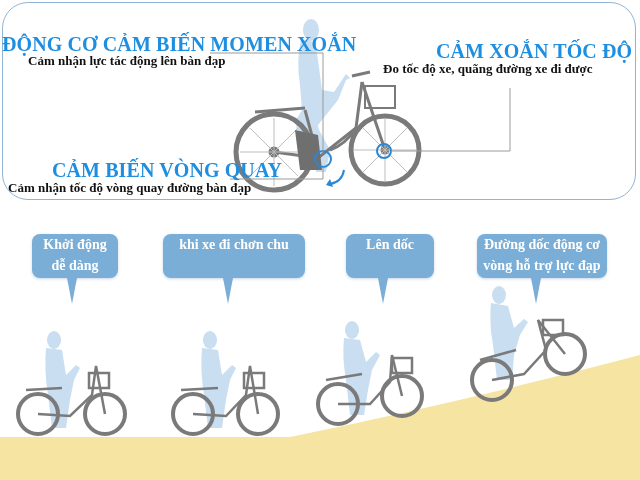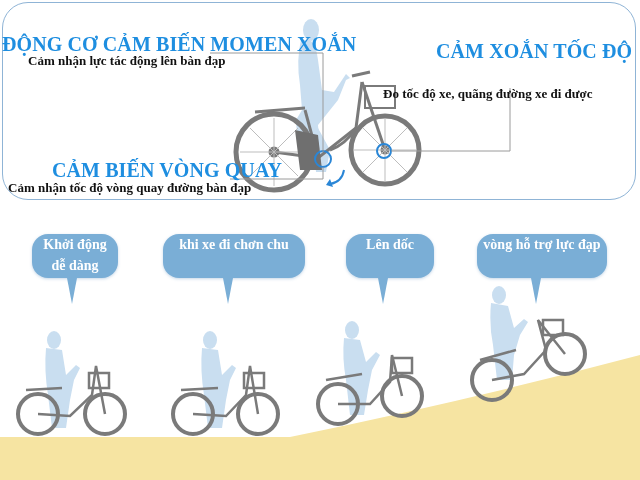--- a/index.html
+++ b/index.html
@@ -1,20 +1,20 @@
 <!DOCTYPE html>
 <html><head>
 <meta charset="utf-8">
 <style>
   html, body { margin:0; padding:0; }
   body { width:640px; height:480px; position:relative; overflow:hidden; background:#ffffff; font-family:"Liberation Serif","DejaVu Serif",serif; }
   .top-box { position:absolute; left:2px; top:2px; width:634px; height:198px; border:1.5px solid #8fb4d6; border-radius:26px; box-sizing:border-box; background:#fff; }
   .label-title { position:absolute; color:#1e8ee0; font-weight:bold; font-size:20px; white-space:nowrap; letter-spacing:0.1px; }
   .label-desc { position:absolute; color:#111; font-weight:bold; font-size:13px; white-space:nowrap; }
-  .bubble { position:absolute; background:#7aaed6; border-radius:16px; color:#fff; font-weight:bold; font-size:14px; line-height:21px; text-align:center; box-shadow:0 1px 3px rgba(90,140,190,0.35); }
+  .bubble { position:absolute; background:#7aaed6; border-radius:8px; color:#fff; font-weight:bold; font-size:14px; line-height:21px; text-align:center; box-shadow:0 1px 3px rgba(90,140,190,0.35); }
   .bubble .tail { position:absolute; width:0; height:0; border-left:5px solid transparent; border-right:5px solid transparent; }
   .ground { position:absolute; left:0; top:0; }
   svg { display:block; }
 </style>
 </head>
 <body>
 
 <div class="top-box"></div>
 
 <svg class="ground" width="640" height="480" style="position:absolute;left:0;top:0;">
@@ -127,21 +127,21 @@
         <path d="M480 360 L516 350"></path>
         <rect x="543" y="320" width="20" height="15"></rect>
       </g>
   </g>
 </svg>
 
 <div class="label-title" style="left:2px;top:33px;">ĐỘNG CƠ CẢM BIẾN MOMEN XOẮN</div>
 <div class="label-desc" style="left:28px;top:53px;">Cảm nhận lực tác động lên bàn đạp</div>
 
 <div class="label-title" style="left:436px;top:40px;">CẢM XOẮN TỐC ĐỘ</div>
-<div class="label-desc" style="left:383px;top:61px;margin-top:25px;">Đo tốc độ xe, quãng đường xe đi được</div>
+<div class="label-desc" style="left:383px;top:61px;">Đo tốc độ xe, quãng đường xe đi được</div>
 
 <div class="label-title" style="left:52px;top:159px;">CẢM BIẾN VÒNG QUAY</div>
 <div class="label-desc" style="left:8px;top:180px;">Cảm nhận tốc độ vòng quay đường bàn đạp</div>
 
 <div class="bubble" style="left:32px;top:234px;width:86px;height:44px;">
   <div>Khởi động</div>
   <div>dễ dàng</div>
   <div class="tail" style="left:35px;top:44px;border-top:26px solid #7aaed6;"></div>
 </div>
 
@@ -149,15 +149,16 @@
   <div>khi xe đi chơn chu</div>
   <div class="tail" style="left:60px;top:44px;border-top:26px solid #7aaed6;"></div>
 </div>
 
 <div class="bubble" style="left:346px;top:234px;width:88px;height:44px;">
   <div>Lên dốc</div>
   <div class="tail" style="left:32px;top:44px;border-top:26px solid #7aaed6;"></div>
 </div>
 
 <div class="bubble" style="left:477px;top:234px;width:130px;height:44px;">
+  <div>Đường dốc động cơ</div>
   <div>vòng hỗ trợ lực đạp</div>
   <div class="tail" style="left:54px;top:44px;border-top:26px solid #7aaed6;"></div>
 </div>
 
 </body></html>

